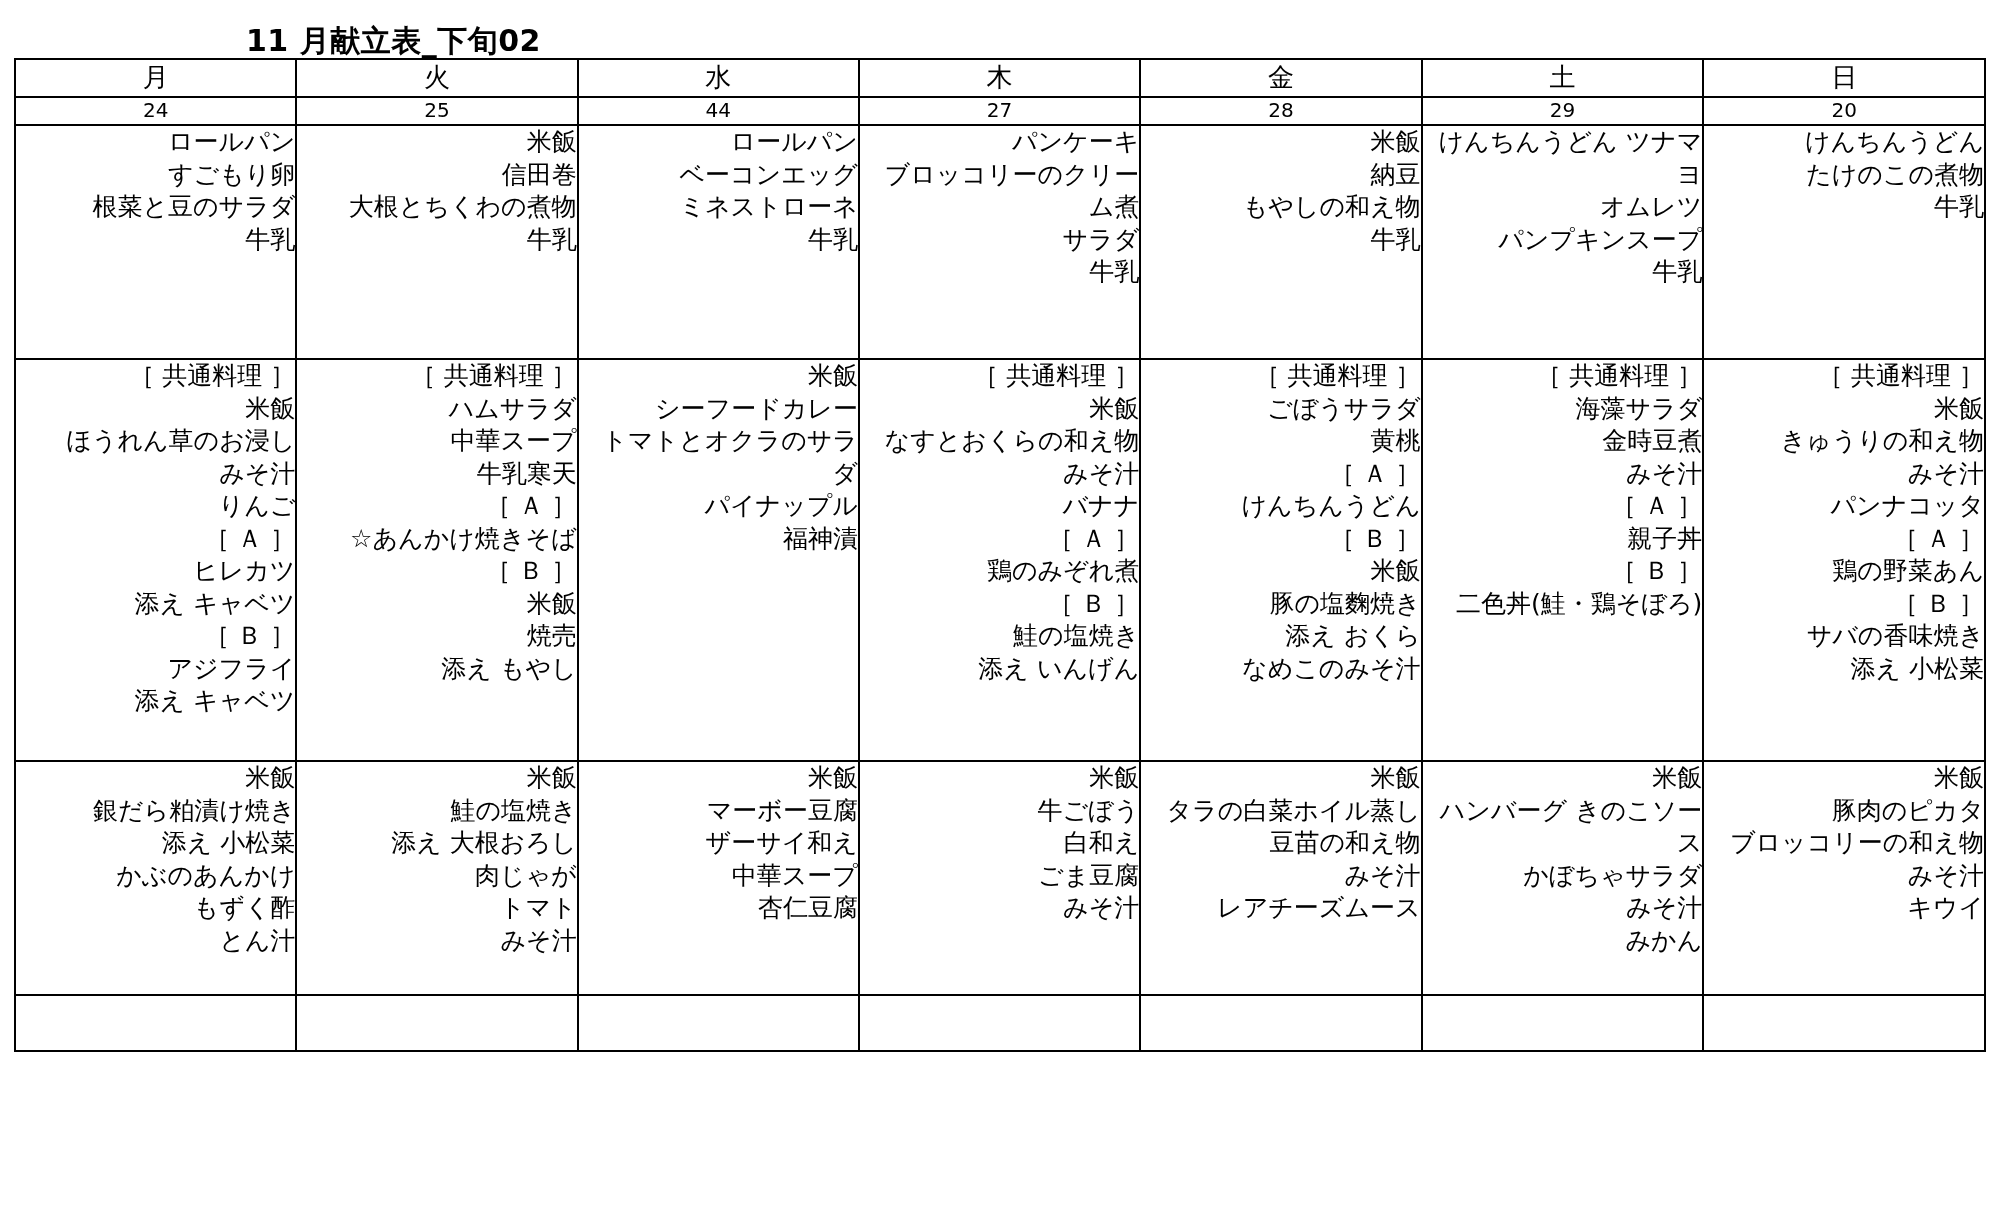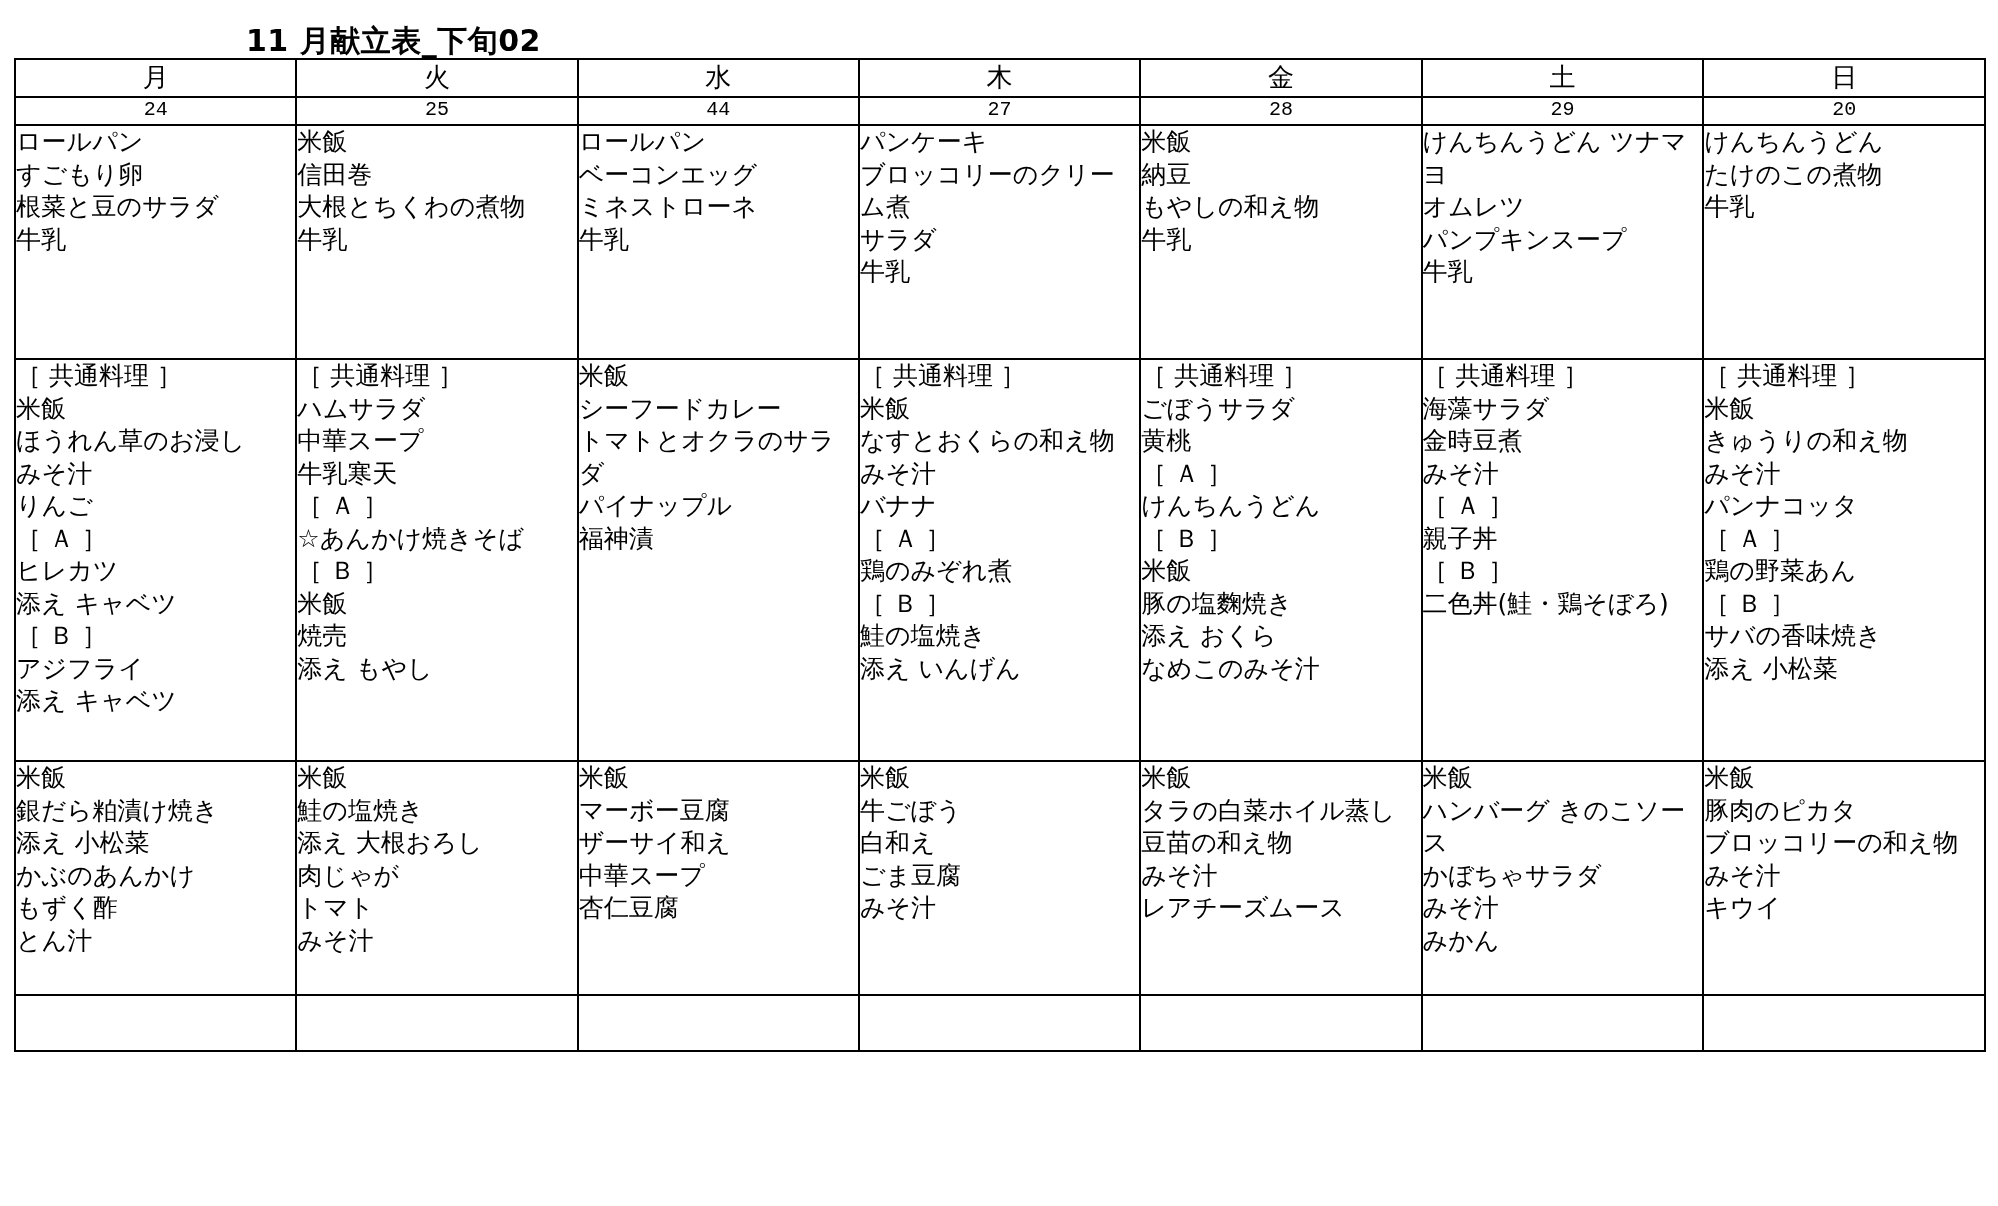--- a/index.html
+++ b/index.html
@@ -59,27 +59,27 @@
     vertical-align: middle;
     padding: 2px 0 4px 0;
   }
   .date-cell {
     height: 26px;
     text-align: center;
     font-size: 20px;
     font-weight: bold;
     vertical-align: middle;
     padding: 1px 0 3px 0;
-    font-family: Liberation Mono, monospace;
   }
   .meal-cell {
     font-size: 25px;
     line-height: 1.30;
     padding: 6px 4px 6px 8px;
     word-break: break-all;
+    text-align: right;
   }
   .row-breakfast td { height: 232px; }
   .row-lunch td { height: 400px; }
   .row-dinner td { height: 232px; }
   .row-extra td { height: 54px; }
   .meal-cell .line {
     white-space: pre-wrap;
   }
   .thick-top { border-top-width: 4px; }
   .thick-bottom { border-bottom-width: 4px; }

